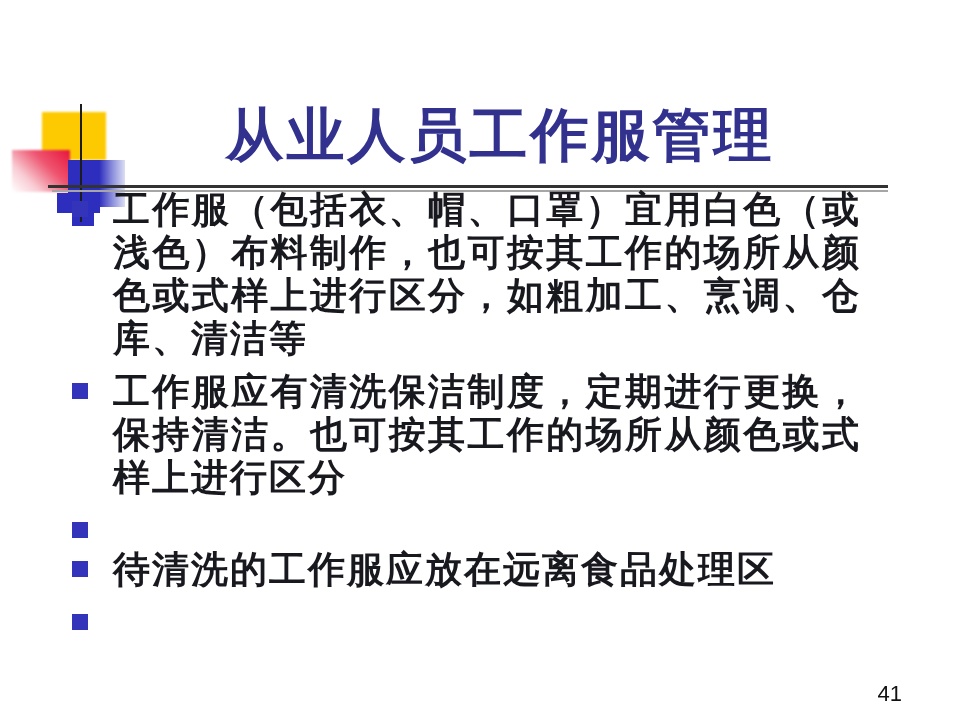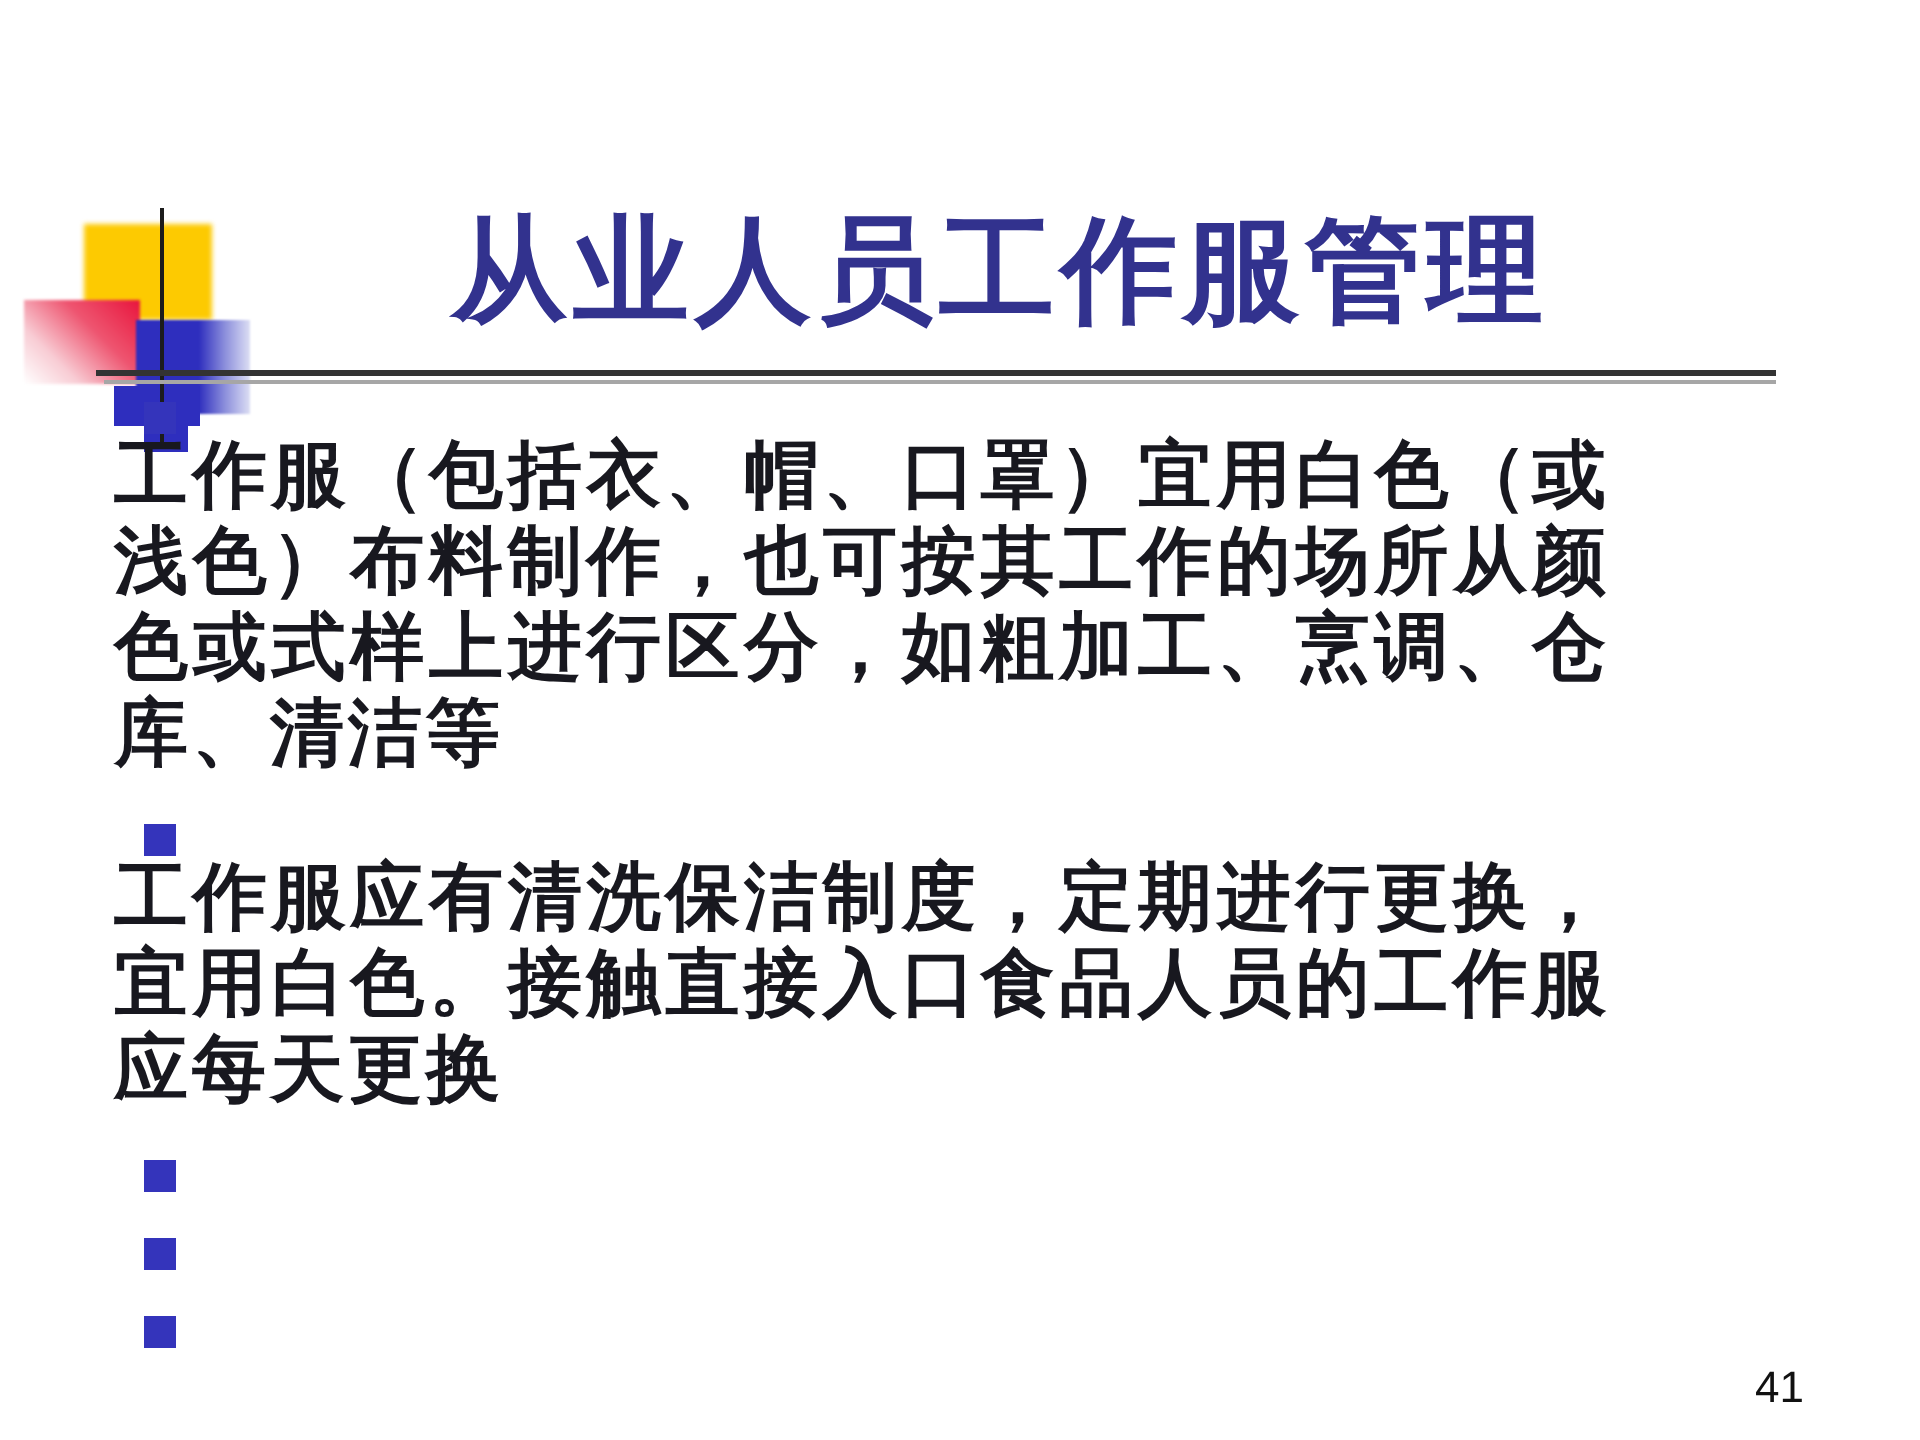--- a/index.html
+++ b/index.html
@@ -47,21 +47,21 @@
 
   .slide-title {
     position:absolute; left:100px; top:103px; width:800px; margin:0;
     text-align:center; font-size:58px; font-weight:bold; line-height:1.15;
     letter-spacing:3px; color:var(--title,#32328e); white-space:nowrap;
   }
 
   .content {
     position:absolute; left:57px; top:188px; width:835px;
   }
-  .bullet { display:flex; align-items:flex-start; margin:0 0 10px 0;flex-direction:column; }
+  .bullet { display:flex; align-items:flex-start; margin:0 0 10px 0; }
   .bullet-marker {
     flex:0 0 16px; width:16px; height:16px;
     margin:13px 25px 0 15px;
     background:var(--bullet-marker,#3434bb);
   }
   .bullet-text {
     width:748px; font-size:37px; font-weight:bold;
     line-height:43px; letter-spacing:2px;
     color:var(--body,#18181f);
     text-align:justify;
@@ -89,27 +89,28 @@
 
   <h1 class="slide-title">从业人员工作服管理</h1>
 
   <div class="content">
     <div class="bullet">
       <span class="bullet-marker"></span>
       <span class="bullet-text">工作服（包括衣、帽、口罩）宜用白色（或浅色）布料制作，也可按其工作的场所从颜色或式样上进行区分，如粗加工、烹调、仓库、清洁等</span>
     </div>
     <div class="bullet">
       <span class="bullet-marker"></span>
-      <span class="bullet-text">工作服应有清洗保洁制度，定期进行更换，宜用白色。接触直接入口食品人员的工作服应每天更换</span>
+      <span class="bullet-text">工作服应有清洗保洁制度，定期进行更换，保持清洁。也可按其工作的场所从颜色或式样上进行区分</span>
     </div>
     <div class="bullet">
       <span class="bullet-marker"></span>
     </div>
     <div class="bullet">
       <span class="bullet-marker"></span>
+      <span class="bullet-text">待清洗的工作服应放在远离食品处理区</span>
     </div>
     <div class="bullet">
       <span class="bullet-marker"></span>
     </div>
   </div>
 
   <div class="page-number">41</div>
 
 </div>
 

